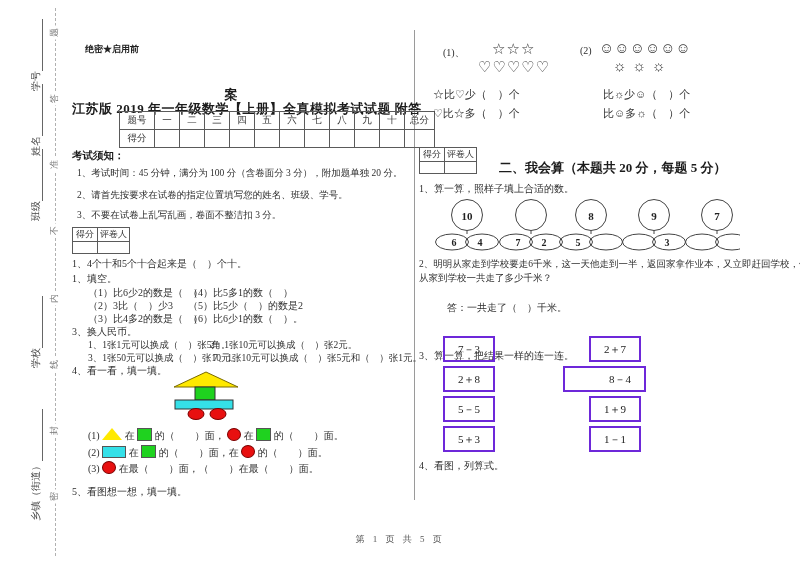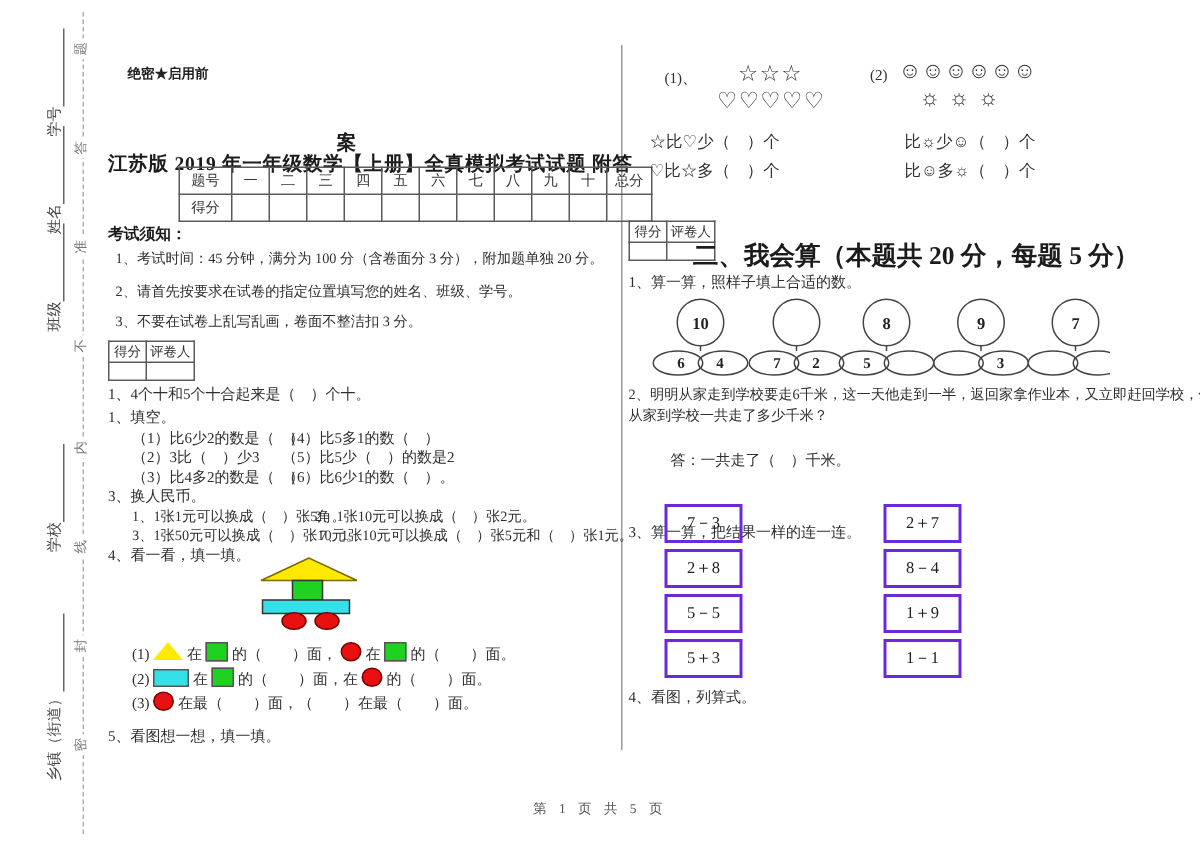--- a/index.html
+++ b/index.html
@@ -218,21 +218,21 @@
       <td style="width:24px;height:13px;">得分</td>
       <td style="width:31px;">评卷人</td>
     </tr>
     <tr>
       <td style="height:11px;"></td>
       <td></td>
     </tr>
   </tbody>
     </table>
 
-  <div class="abs b" style="left:462px;top:159px;font-size:17px;color:#1c1c1c;white-space:nowrap;">二、我会算（本题共 20 分，每题 5 分）</div>
+  <div class="abs b" style="left:499px;top:159px;font-size:13px;color:#1c1c1c;white-space:nowrap;">二、我会算（本题共 20 分，每题 5 分）</div>
   <div class="abs t10" style="left:419px;top:182px;">1、算一算，照样子填上合适的数。</div>
 
   <svg class="abs" style="left:428px;top:197px;" width="312" height="56" viewBox="0 0 312 56" font-family="Liberation Serif, DejaVu Serif, serif" fill="#222" stroke="none">
 
     <g>
       <circle cx="39" cy="18" r="15.5" fill="none" stroke="#444"></circle>
       <line x1="39" y1="33.5" x2="39" y2="37" stroke="#444"></line>
       <ellipse cx="24" cy="45" rx="16.5" ry="8" fill="none" stroke="#444"></ellipse>
       <ellipse cx="54" cy="45" rx="16.5" ry="8" fill="none" stroke="#444"></ellipse>
       <text x="39" y="22.5" text-anchor="middle" font-size="11" font-weight="bold">10</text>
@@ -284,21 +284,21 @@
   <div class="abs t95" style="left:419px;top:258px;">2、明明从家走到学校要走6千米，这一天他走到一半，返回家拿作业本，又立即赶回学校，他</div>
   <div class="abs t95" style="left:419px;top:272px;">从家到学校一共走了多少千米？</div>
   <div class="abs t10" style="left:447px;top:301px;">答：一共走了（　）千米。</div>
   <div class="abs t10" style="left:419px;top:308px;margin-top:41px;">3、算一算，把结果一样的连一连。</div>
 
   <div class="mathbox" style="left:443px;top:336px;">7－3</div>
   <div class="mathbox" style="left:443px;top:366px;">2＋8</div>
   <div class="mathbox" style="left:443px;top:396px;">5－5</div>
   <div class="mathbox" style="left:443px;top:426px;">5＋3</div>
   <div class="mathbox" style="left:589px;top:336px;">2＋7</div>
-  <div class="mathbox" style="left:589px;top:366px;">8－4</div>
+  <div class="mathbox" style="left:563px;top:366px;padding-left:31px;">8－4</div>
   <div class="mathbox" style="left:589px;top:396px;">1＋9</div>
   <div class="mathbox" style="left:589px;top:426px;">1－1</div>
 
   <div class="abs t10" style="left:419px;top:459px;">4、看图，列算式。</div>
 
   <div class="abs" style="left:0;top:533px;width:800px;text-align:center;font-size:9px;letter-spacing:3px;color:#555;">第 1 页 共 5 页</div>
 
 </div>
 
 </body></html>

